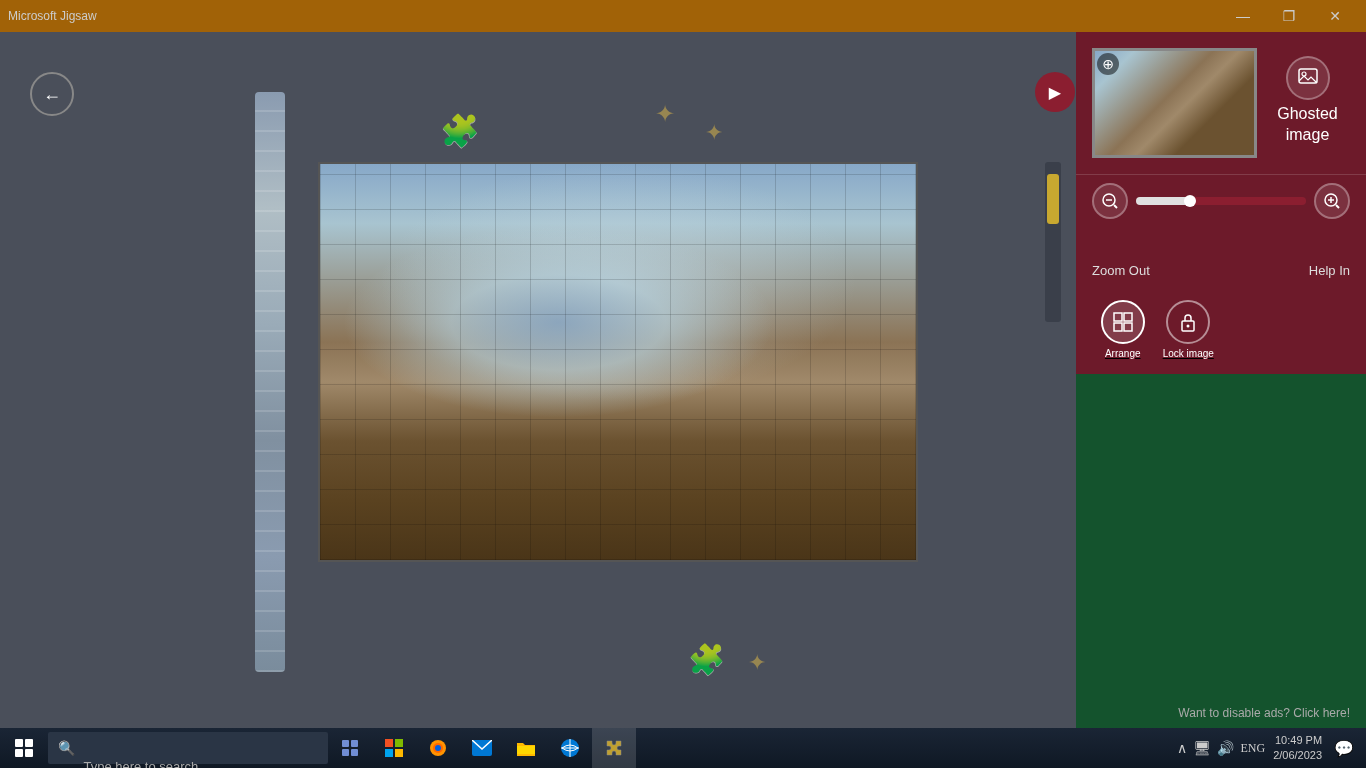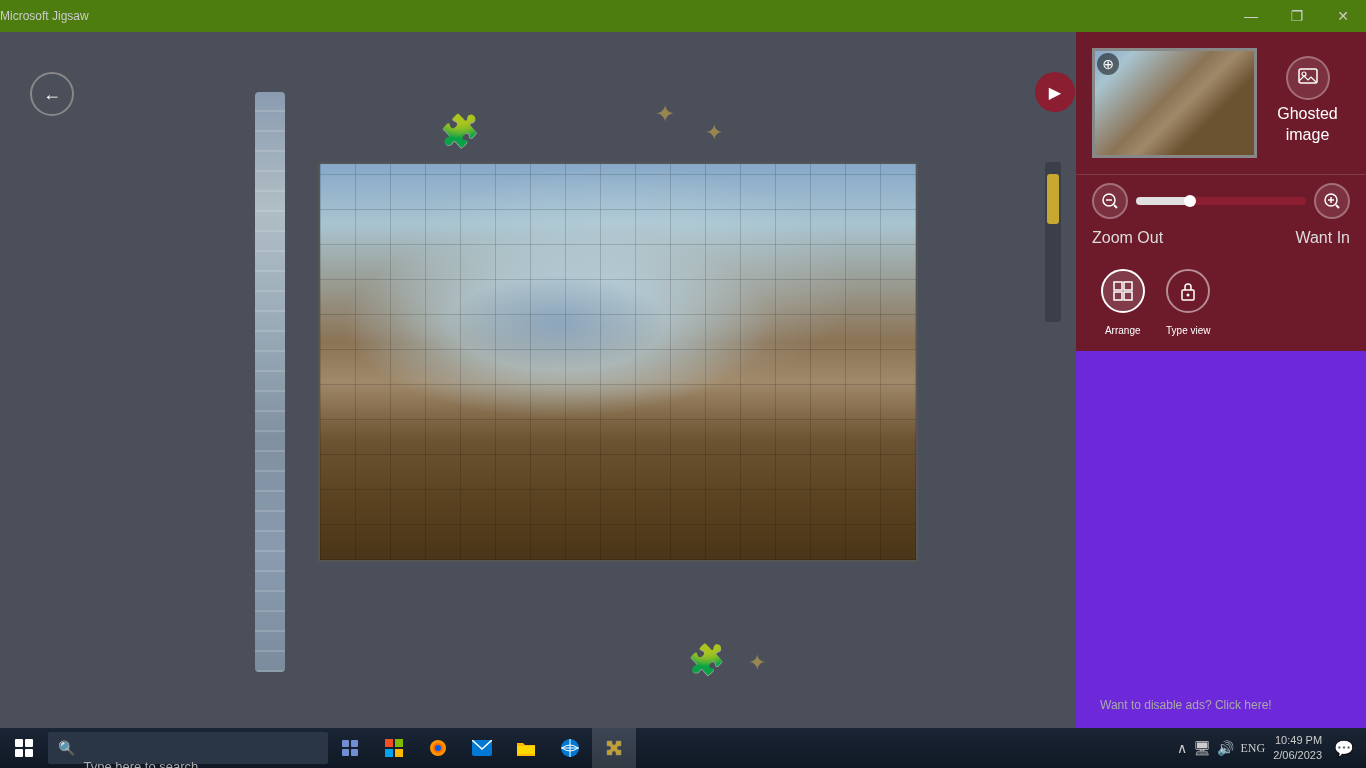--- a/index.html
+++ b/index.html
@@ -1,21 +1,21 @@
 <!DOCTYPE html>
 <html><head>
   <meta charset="utf-8">
   <style>
     * { margin: 0; padding: 0; box-sizing: border-box; }
     body { width: 1366px; height: 768px; overflow: hidden; font-family: 'Segoe UI', sans-serif; background: #4a4f5a; }
 
     
     #titlebar {
-      width: 100%; height: 32px; background: #4d7c0f; display: flex; align-items: center;
-      justify-content: space-between; padding: 0 0;
+      width: 100%; height: 32px; background: #a16207; display: flex; align-items: center;
+      justify-content: space-between; padding: 0 8px;
     }
     #titlebar-title { color: #ccc; font-size: 12px; }
     #titlebar-controls { display: flex; gap: 0; }
     .title-btn {
       width: 46px; height: 32px; background: transparent; border: none; color: #ccc;
       font-size: 14px; cursor: pointer; display: flex; align-items: center; justify-content: center;
     }
 
     
     #game-area {
@@ -124,43 +124,44 @@
       color: white; font-size: 16px; cursor: pointer;
       flex-shrink: 0;
     }
     .zoom-slider {
       flex: 1; height: 8px; background: linear-gradient(90deg, #e0e0e0 30%, #8b1e30 30%);
       border-radius: 4px; position: relative;
     }
     .zoom-labels {
       display: flex; justify-content: space-between; padding: 2px 16px 8px;
     }
-    .zoom-label { color: #ddd; font-size: 16px; }
+    .zoom-label { color: #ddd; font-size: 13px; margin-top: 34px; }
 
     
     .action-grid {
       display: grid; grid-template-columns: 1fr 1fr 1fr 1fr;
       gap: 4px; padding: 8px 16px;
     }
     .action-btn {
-      display: flex; flex-direction: column; align-items: center; gap: 12px;
-      cursor: pointer; padding: 6px 4px;
+      display: flex; flex-direction: column; align-items: center; gap: 4px;
+      cursor: pointer; padding: 6px 4px; text-decoration: underline;
     }
     .action-icon {
       width: 44px; height: 44px; border: 2px solid rgba(255,255,255,0.5);
       border-radius: 50%; display: flex; align-items: center; justify-content: center;
       color: white; font-size: 20px;
     }
     .action-icon.active { border-color: white; background: rgba(255,255,255,0.15); }
     .action-label { color: white; font-size: 10px; text-align: center; line-height: 1.2; }
 
     
     .ad-area {
-      flex: 1; background: #6d28d9; display: flex; align-items: flex-end;
-      padding: 24px;
+      flex: 1; background: #14532d; display: flex; align-items: flex-end;
+      padding: 16px;
+      justify-content: flex-end;
     }
     .ad-text { color: #aaa; font-size: 12px; cursor: pointer; }
 
     
     #taskbar {
       position: absolute; bottom: 0; left: 0; width: 1366px; height: 40px;
       background: linear-gradient(180deg, #1a2535 0%, #0f1824 100%);
       display: flex; align-items: center; gap: 0;
     }
     .start-btn {
@@ -284,21 +285,21 @@
         <svg width="18" height="18" viewBox="0 0 18 18" fill="none">
           <circle cx="8" cy="8" r="6" stroke="white" stroke-width="1.5"></circle>
           <line x1="5" y1="8" x2="11" y2="8" stroke="white" stroke-width="1.5"></line>
           <line x1="8" y1="5" x2="8" y2="11" stroke="white" stroke-width="1.5"></line>
           <line x1="13" y1="13" x2="16" y2="16" stroke="white" stroke-width="2"></line>
         </svg>
       </div>
     </div>
     <div class="zoom-labels">
       <span class="zoom-label">Zoom Out</span>
-      <span class="zoom-label">Want In</span>
+      <span class="zoom-label">Help In</span>
     </div>
 
     <div class="action-grid">
       <div class="action-btn">
         <div class="action-icon active">
           <svg width="22" height="22" viewBox="0 0 22 22" fill="none">
             <rect x="2" y="2" width="8" height="8" stroke="white" stroke-width="1.5" fill="none"></rect>
             <rect x="12" y="2" width="8" height="8" stroke="white" stroke-width="1.5" fill="none"></rect>
             <rect x="2" y="12" width="8" height="8" stroke="white" stroke-width="1.5" fill="none"></rect>
             <rect x="12" y="12" width="8" height="8" stroke="white" stroke-width="1.5" fill="none"></rect>
@@ -307,21 +308,21 @@
         <span class="action-label">Arrange</span>
       </div>
       <div class="action-btn">
         <div class="action-icon">
           <svg width="22" height="22" viewBox="0 0 22 22" fill="none">
             <rect x="5" y="10" width="12" height="10" rx="1" stroke="white" stroke-width="1.5" fill="none"></rect>
             <path d="M8 10V7a3 3 0 016 0v3" stroke="white" stroke-width="1.5" fill="none"></path>
             <circle cx="11" cy="15" r="1.5" fill="white"></circle>
           </svg>
         </div>
-        <span class="action-label">Type view</span>
+        <span class="action-label">Lock image</span>
       </div>
     </div>
 
     <div class="ad-area">
       <span class="ad-text">Want to disable ads? Click here!</span>
     </div>
 
   </div>
 </div>
 

